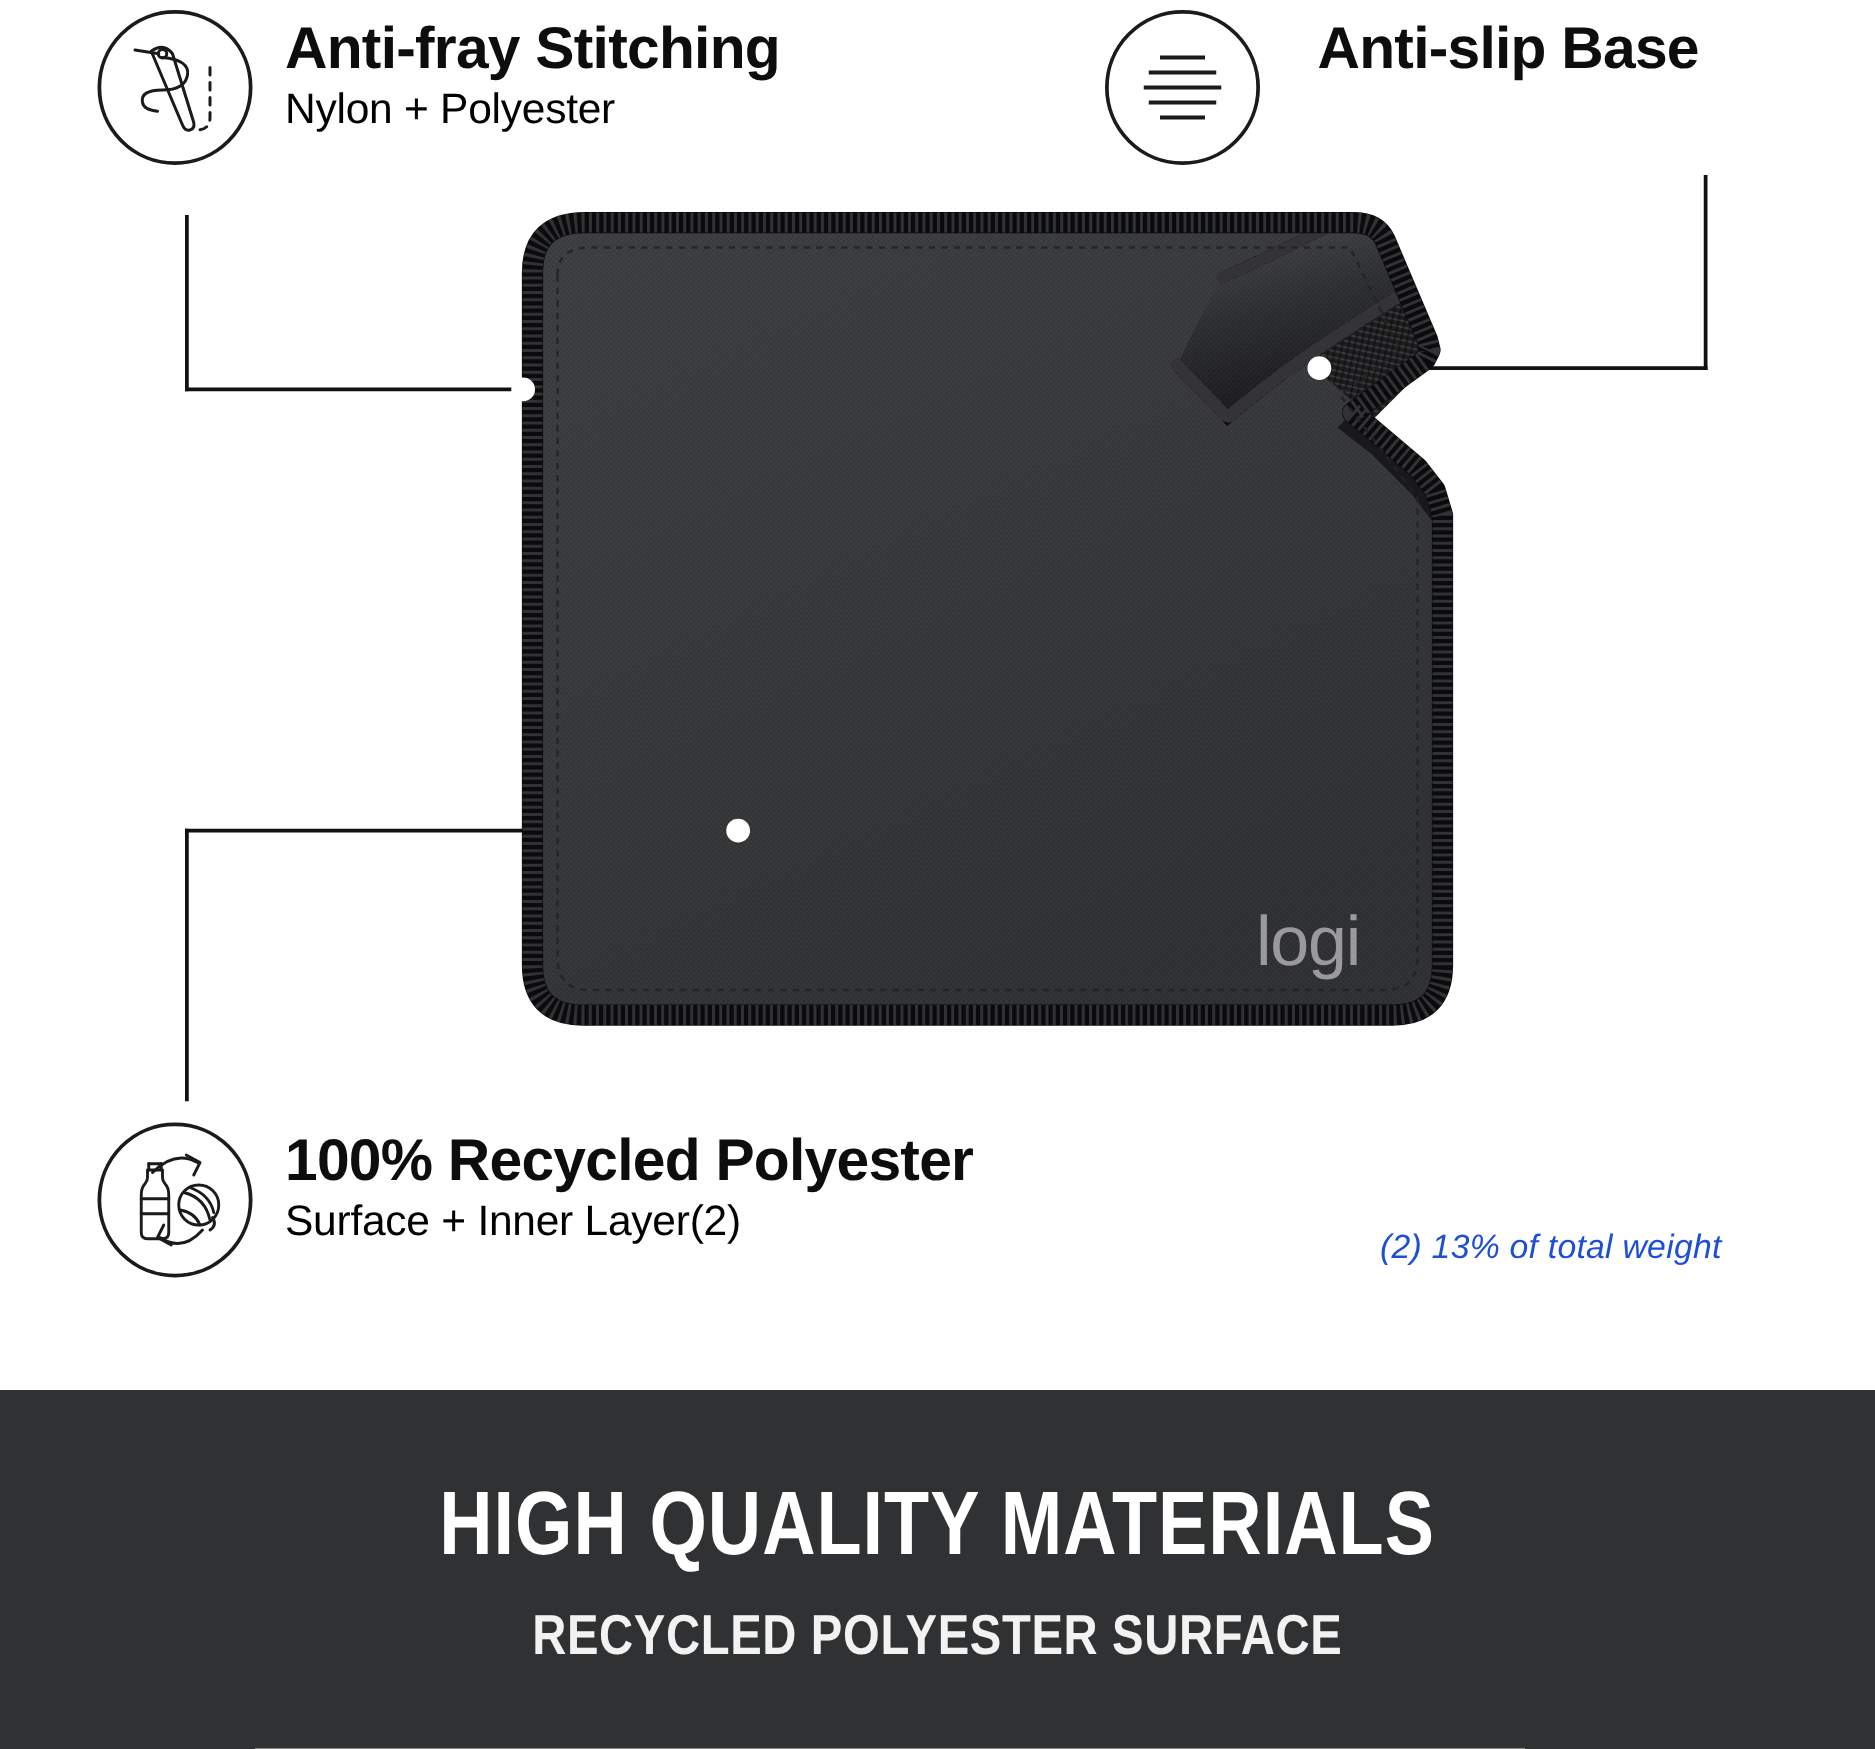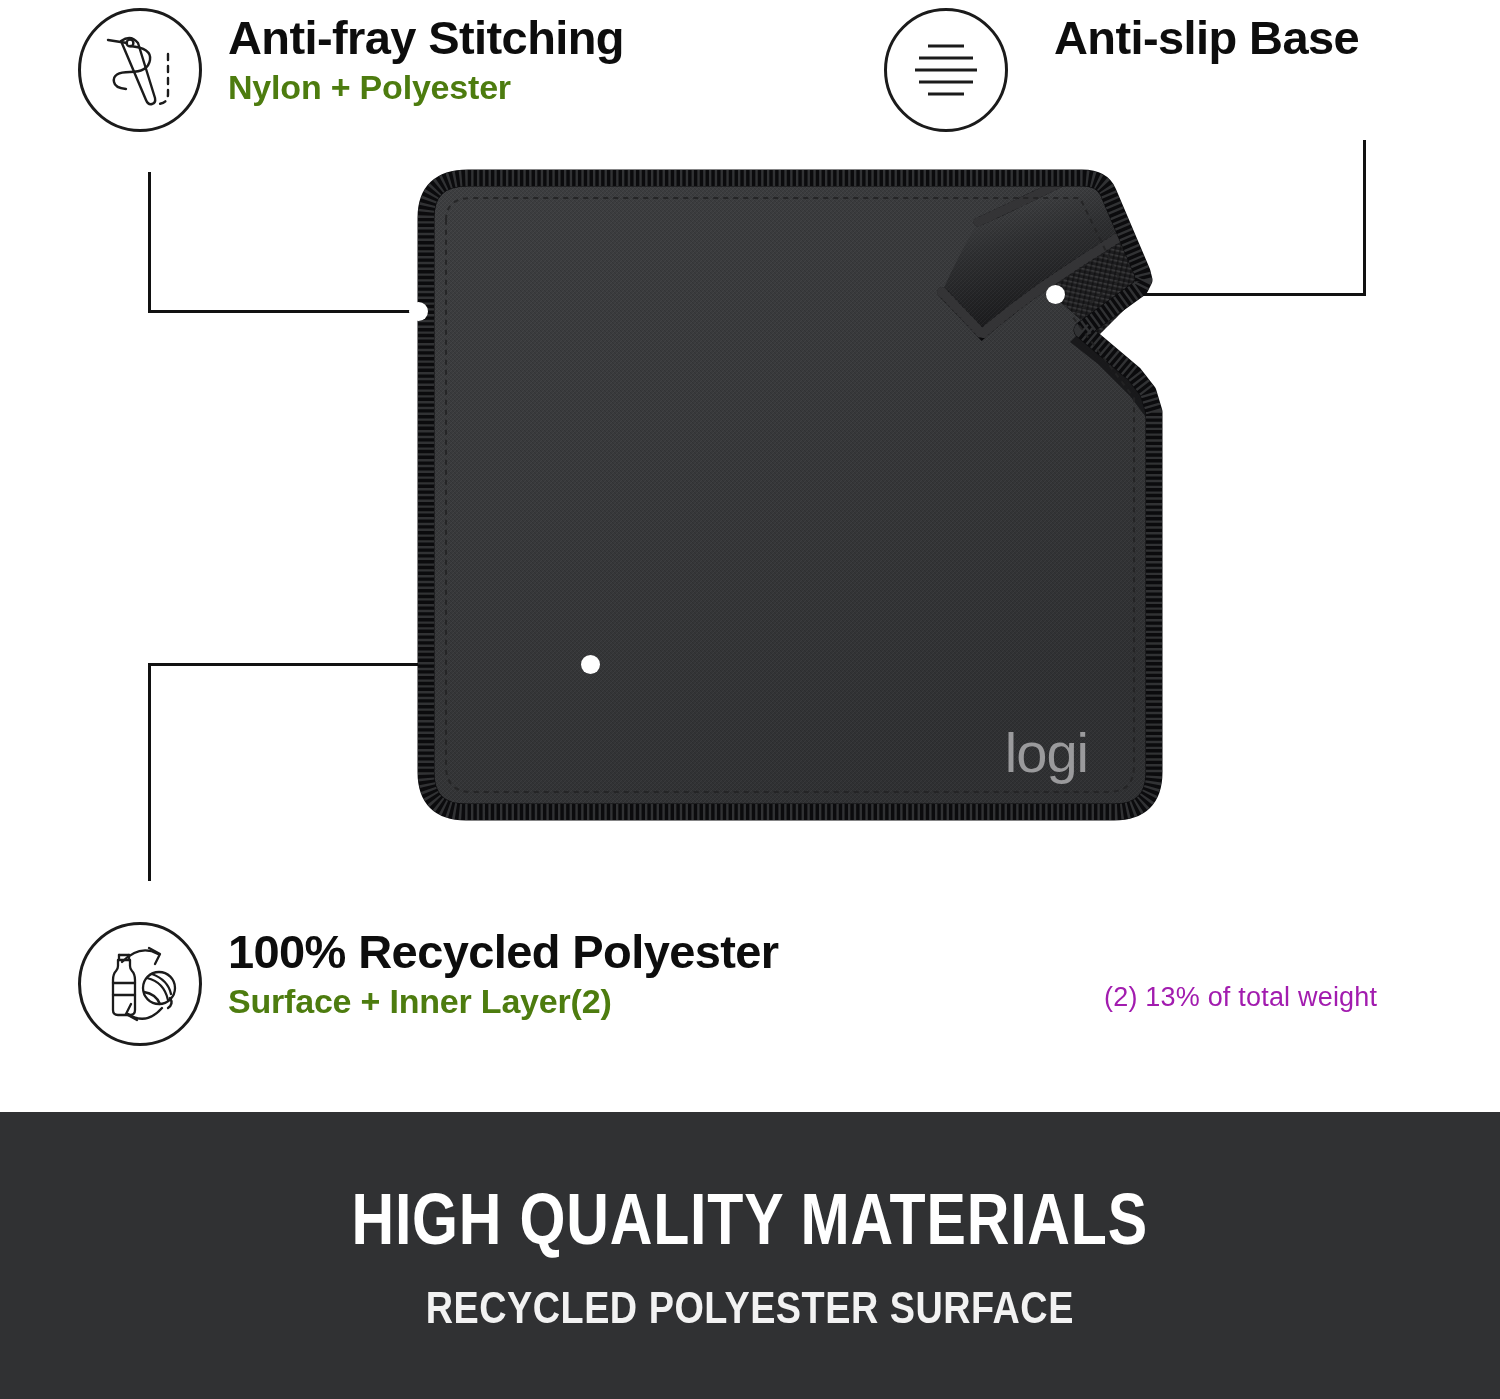--- a/index.html
+++ b/index.html
@@ -22,27 +22,27 @@
     border:3px solid #1b1b1b;
     border-radius:50%;
     display:flex; align-items:center; justify-content:center;
   }
   .callout .texts { margin-left:26px; padding-top:6px; }
   .callout .title {
     font-size:47px; font-weight:bold; color:#0d0d0d;
     letter-spacing:-0.6px; line-height:1.04; white-space:nowrap;
   }
   .callout .sub {
-    font-size:34px; font-weight:bold; color:#4d7c0f;
+    font-size:34px; font-weight:normal; color:#000000;
     letter-spacing:-0.2px; line-height:1.2; margin-top:4px; white-space:nowrap;
   }
 
   #callout-stitching { left:78px; top:8px; }
   #callout-antislip  { left:884px; top:8px;gap:20px; }
-  #callout-recycled  { left:78px; top:898px;margin-top:24px; }
+  #callout-recycled  { left:78px; top:898px; }
 
   
   .leader { position:absolute; background:#111111; }
 
   #leader-stitch-v { left:148px; top:172px; width:3px;  height:141px; }
   #leader-stitch-h { left:148px; top:310px; width:272px; height:3px; }
   #dot-stitch      { left:409px; top:302px; }
 
   #leader-slip-v   { left:1363px; top:140px; width:3px;  height:156px; }
   #leader-slip-h   { left:1056px; top:293px; width:310px; height:3px; }
@@ -59,21 +59,21 @@
 
   
   #mousepad {
     position:absolute; left:382px; top:160px;
     width:800px; height:680px; z-index:3;text-align:center;
   }
 
   
   #footnote {
     position:absolute; left:1104px; top:982px;
-    font-size:27px; color:#a21caf;
+    font-size:27px; font-style:italic; color:#1d4ed8;
     letter-spacing:0.2px; white-space:nowrap;
   }
 
   
   #banner {
     position:absolute; left:0; top:1112px;
     width:1500px; height:287px;
     background:#303133;
     display:flex; flex-direction:column;
     align-items:center; justify-content:center;

